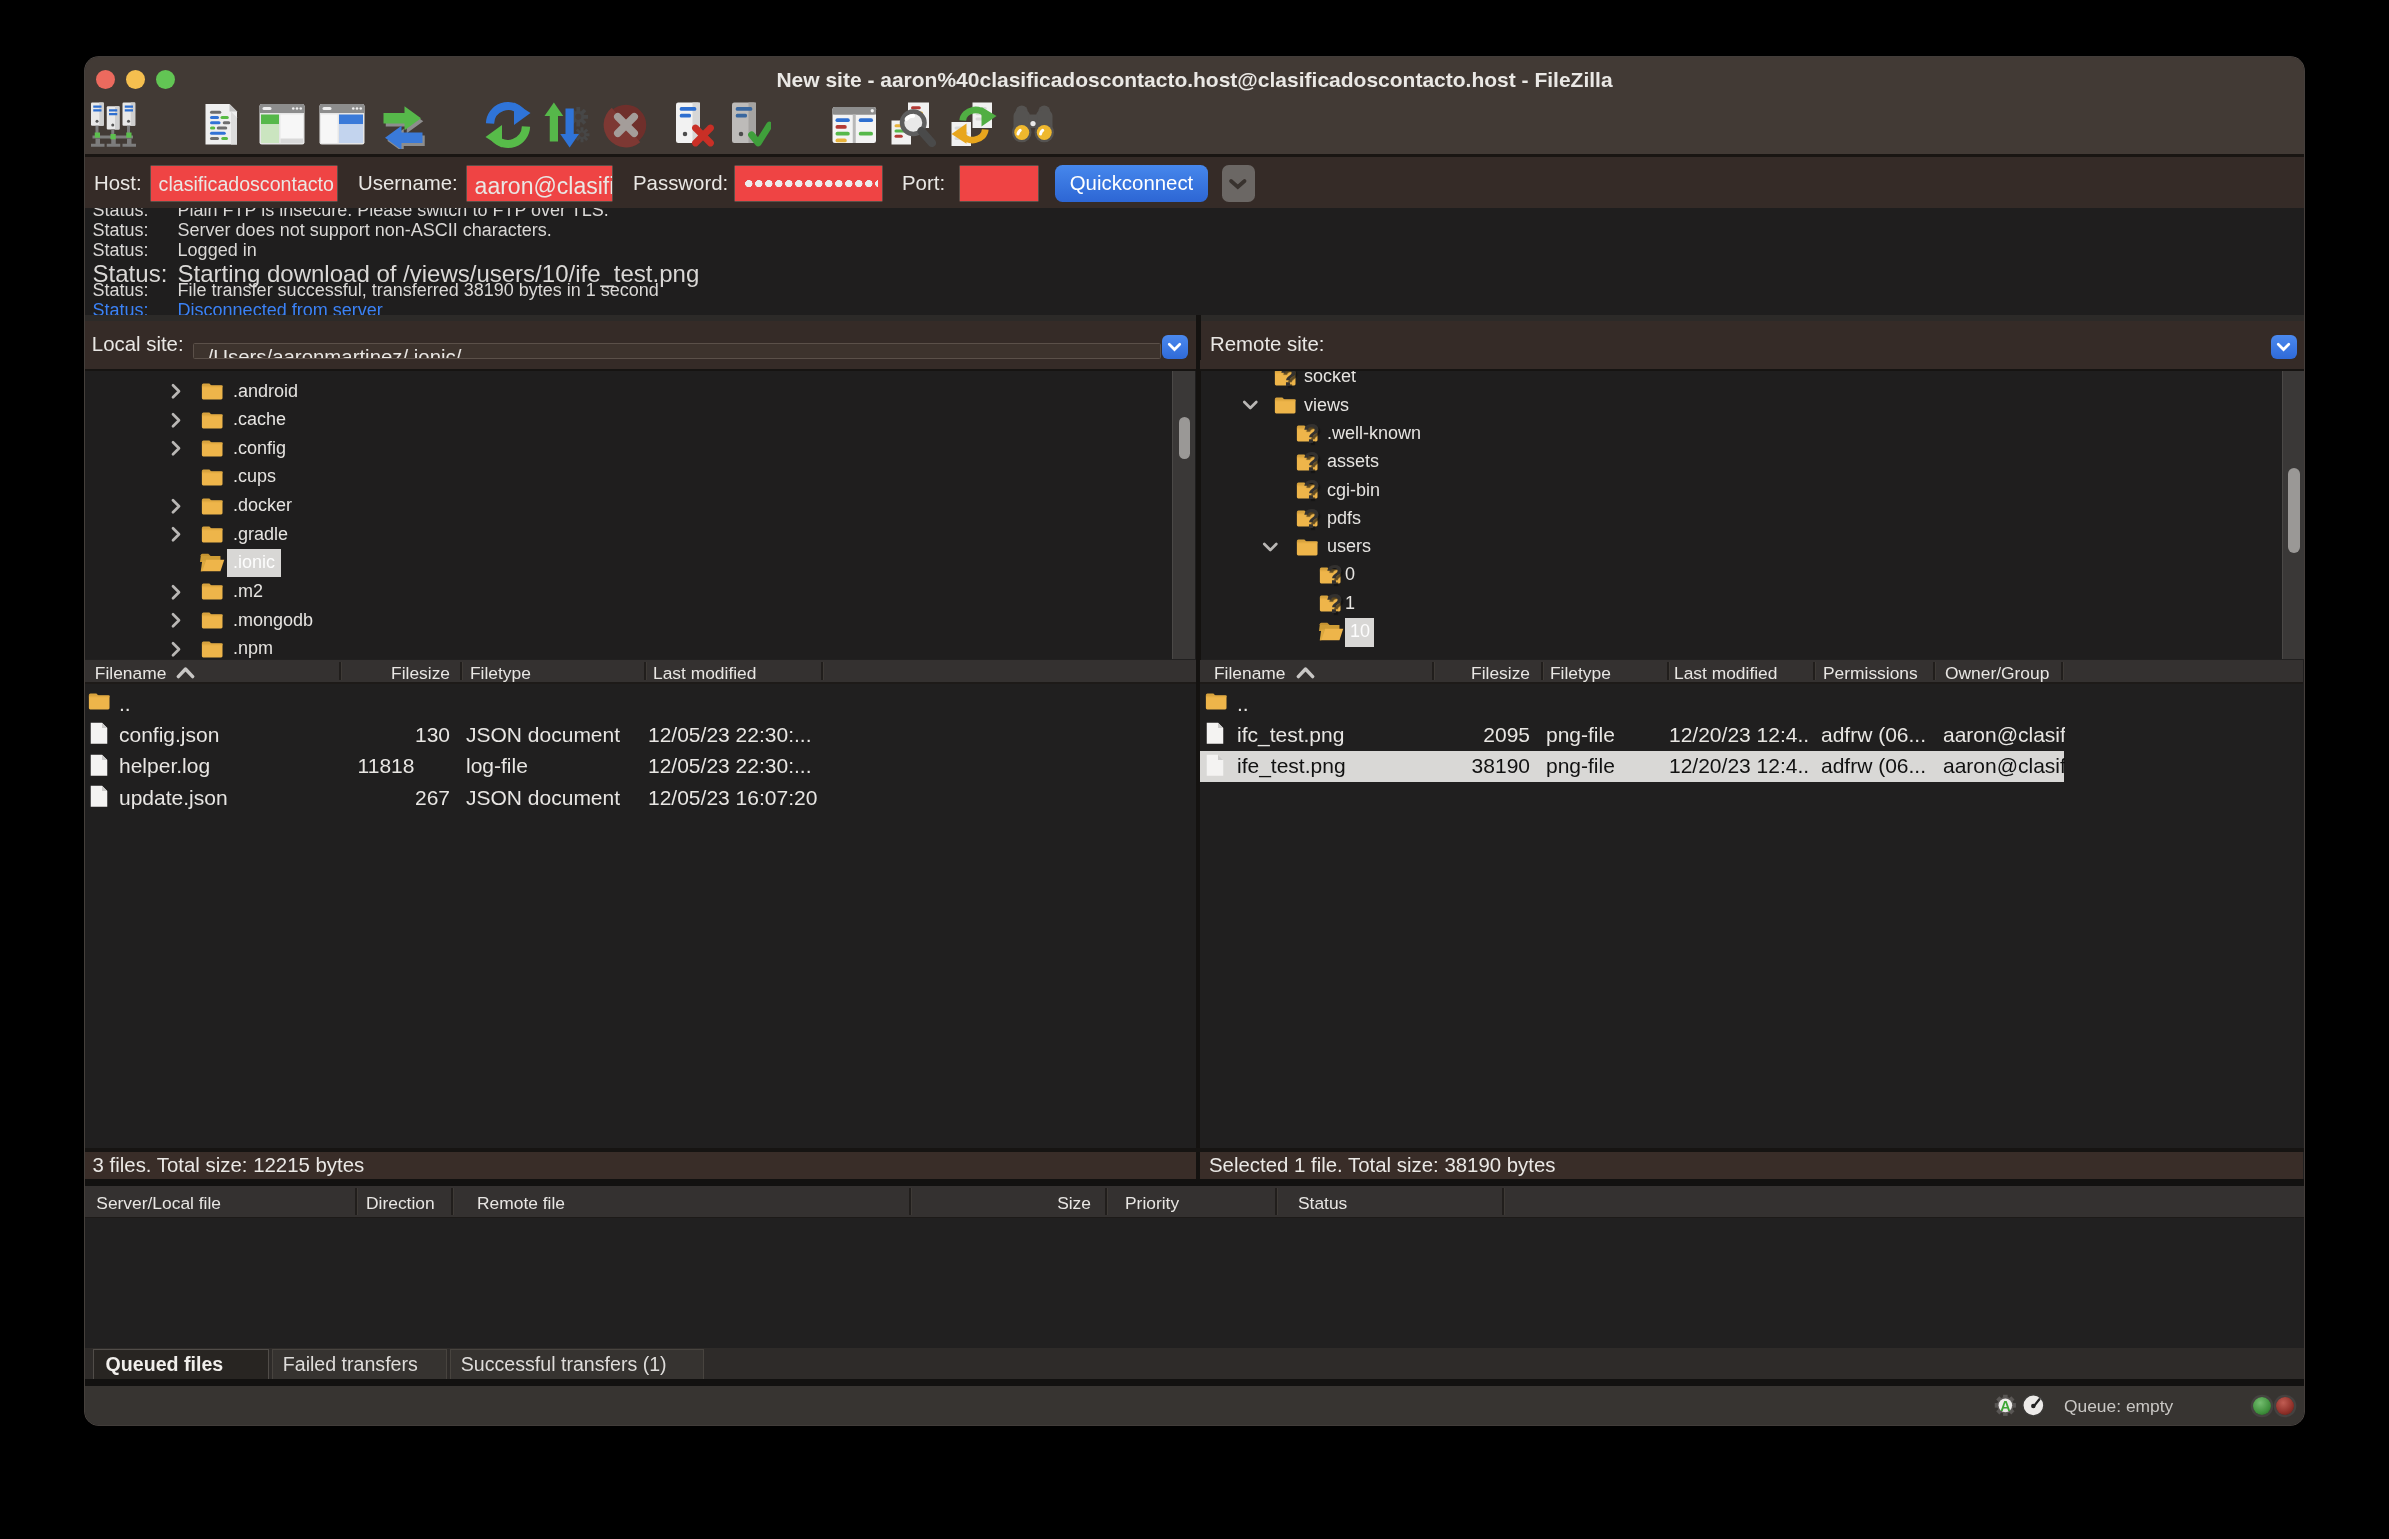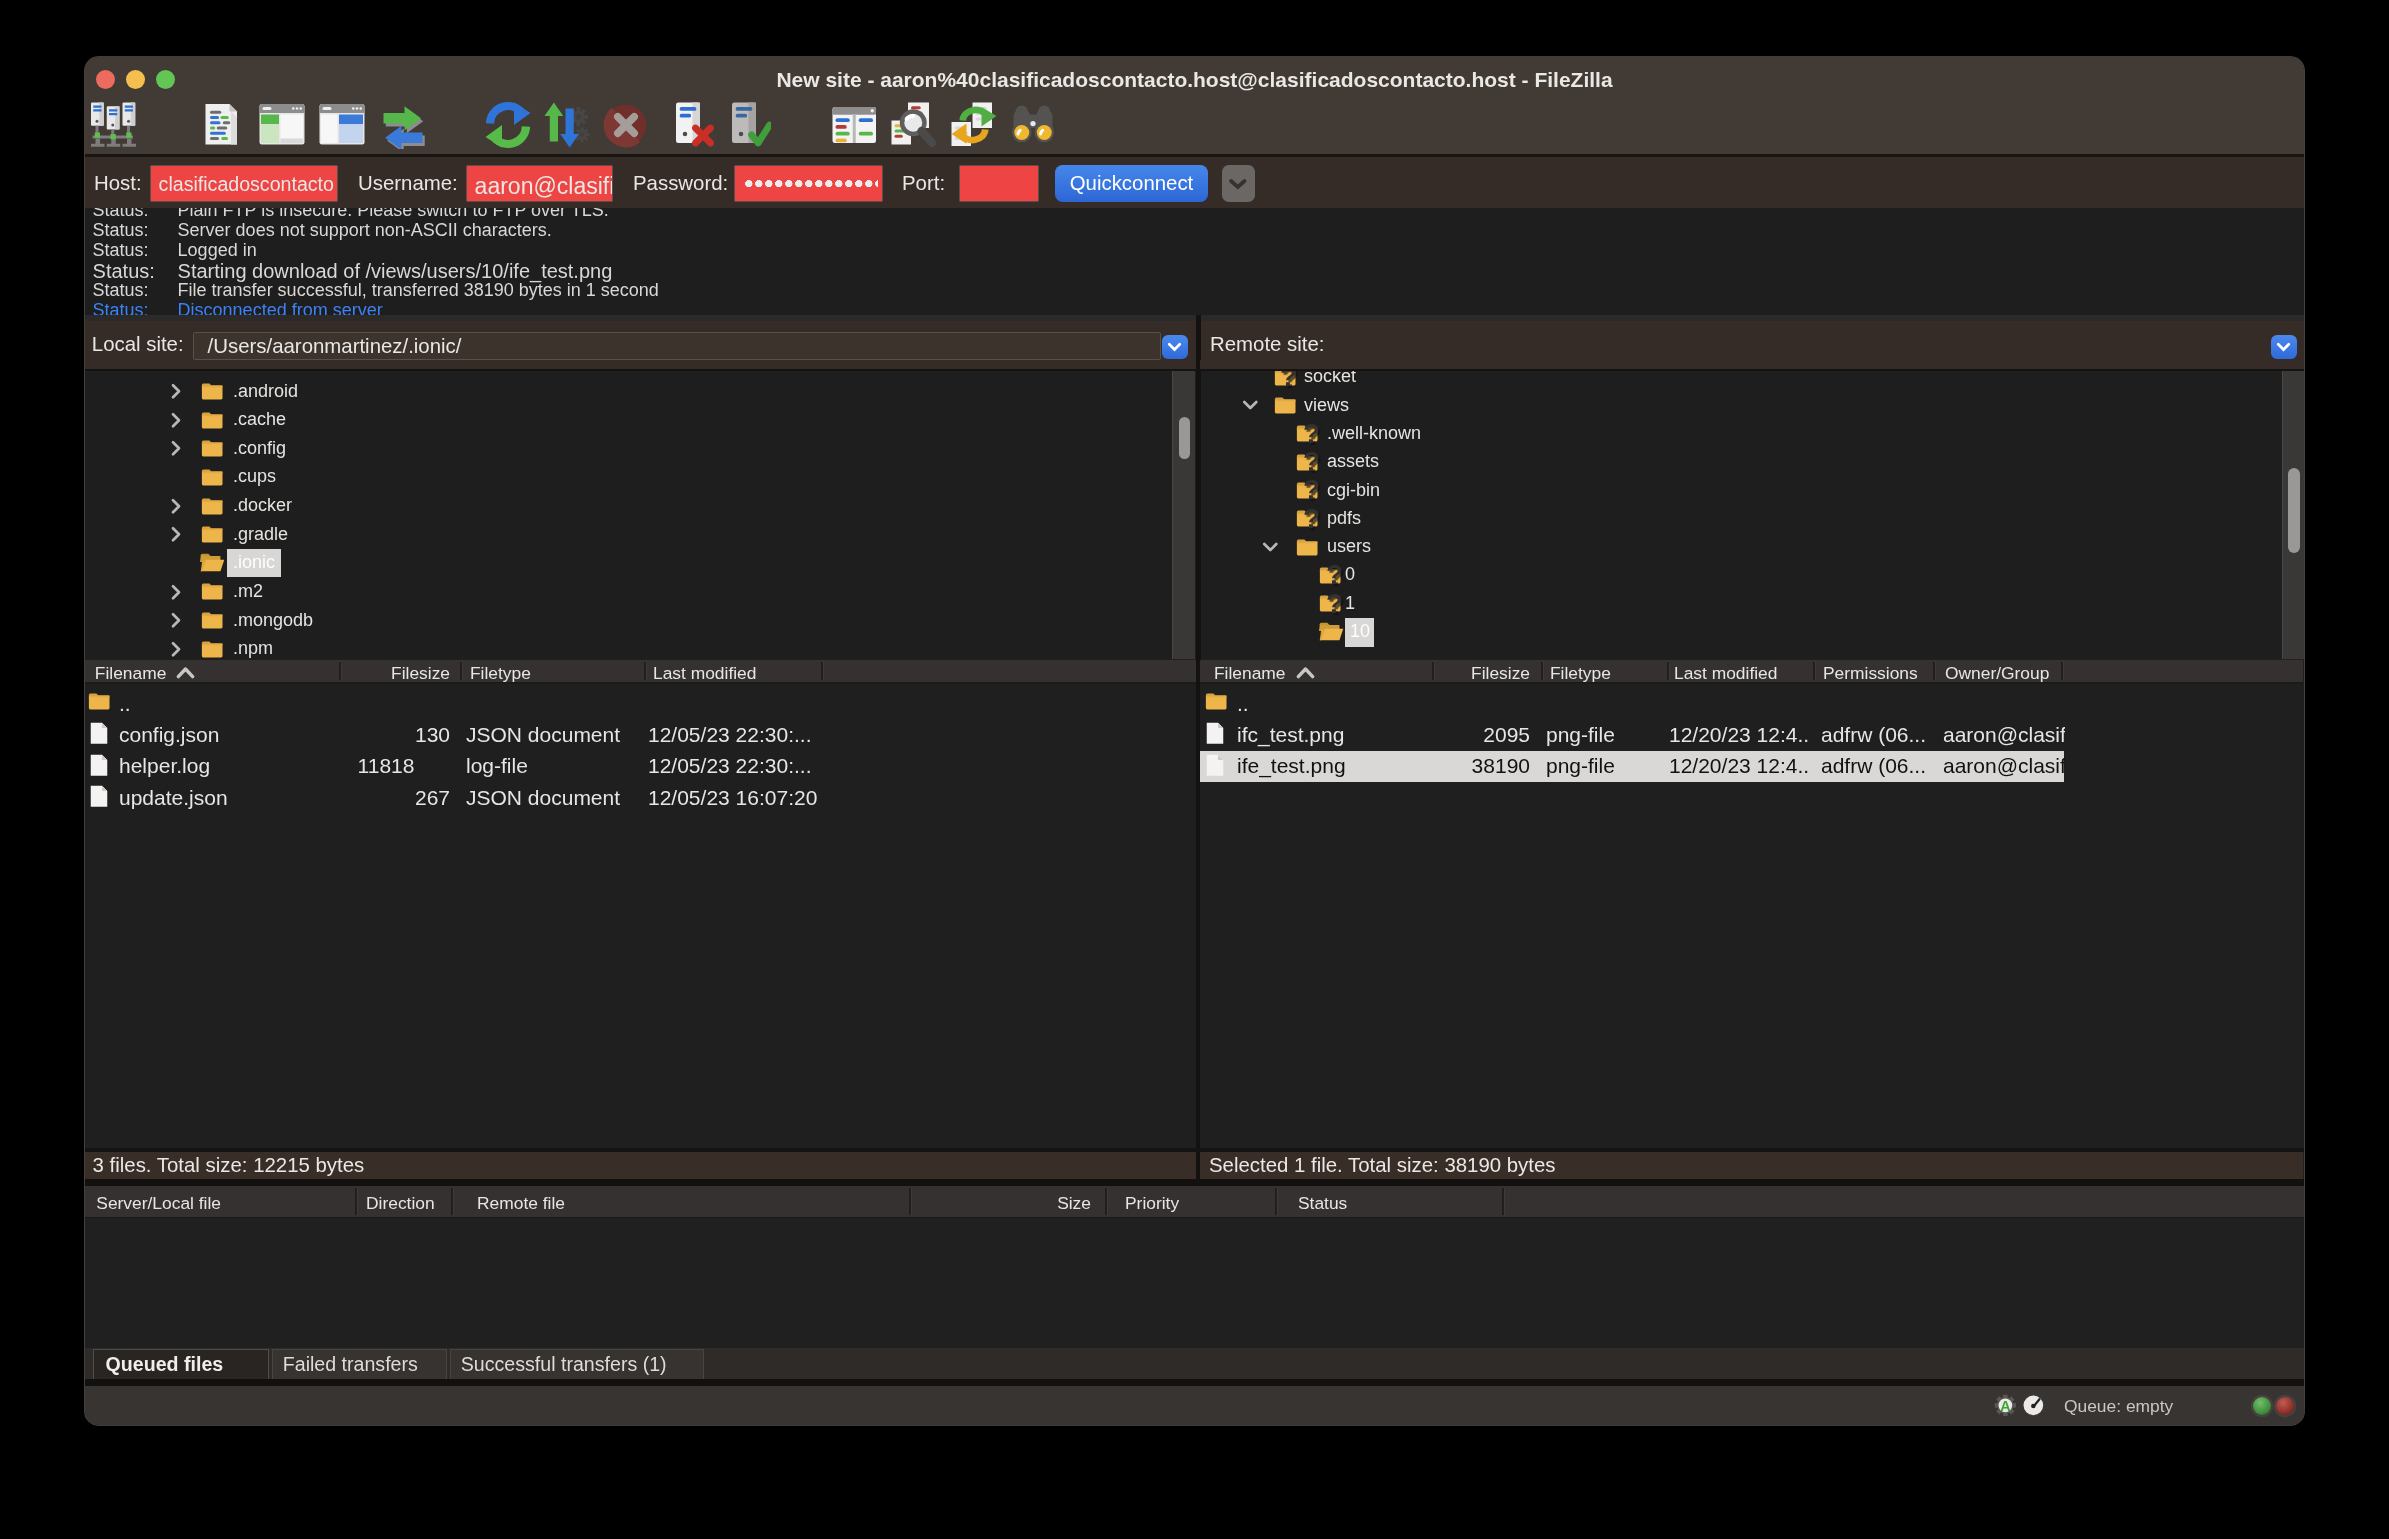--- a/index.html
+++ b/index.html
@@ -262,29 +262,29 @@
 <div class="abs inp" style="left:874px;top:108px;width:80px;height:37px"></div>
 <div class="abs" style="left:970px;top:108px;width:153px;height:37px;border-radius:7.6px;background:linear-gradient(#4687ec,#2d66d4);color:#fff;font-size:20.4px;text-align:center;line-height:37px">Quickconnect</div>
 <div class="abs" style="left:1137px;top:108px;width:33px;height:37px;border-radius:6.8px;background:#6b6764"></div>
 <svg class="abs" style="left:1143px;top:121px" width="19.6" height="12" viewBox="0 0 26 16">
       <path d="M4 4 L13 12 L22 4" stroke="#38322e" stroke-width="5" fill="none" stroke-linecap="round"></path>
     </svg>
 <div class="abs" style="left:0;top:151px;width:2219px;height:107px;background:#1f1e1e;overflow:hidden">
 <div class="abs" style="left:7.6px;top:-8.5px;height:20px;color:#dad8d6;font-size:18px;white-space:pre"><span style="display:inline-block;width:85px">Status:</span>Plain FTP is insecure. Please switch to FTP over TLS.</div>
 <div class="abs" style="left:7.6px;top:11.6px;height:20px;color:#dad8d6;font-size:18px;white-space:pre"><span style="display:inline-block;width:85px">Status:</span>Server does not support non-ASCII characters.</div>
 <div class="abs" style="left:7.6px;top:32px;height:20px;color:#dad8d6;font-size:18px;white-space:pre"><span style="display:inline-block;width:85px">Status:</span>Logged in</div>
-<div class="abs" style="left:7.6px;top:52px;height:20px;color:#dad8d6;font-size:20px;white-space:pre"><span style="display:inline-block;width:85px">Status:</span>Starting download of /views/users/10/ife_test.png</div>
+<div class="abs" style="left:7.6px;top:52px;height:20px;color:#dad8d6;font-size:24px;white-space:pre"><span style="display:inline-block;width:85px">Status:</span>Starting download of /views/users/10/ife_test.png</div>
 <div class="abs" style="left:7.6px;top:72px;height:20px;color:#dad8d6;font-size:18px;white-space:pre"><span style="display:inline-block;width:85px">Status:</span>File transfer successful, transferred 38190 bytes in 1 second</div>
 <div class="abs" style="left:7.6px;top:92px;height:20px;color:#3b82f6;font-size:18px;white-space:pre"><span style="display:inline-block;width:85px">Status:</span>Disconnected from server</div>
 </div>
 <div class="abs" style="left:0;top:258px;width:2219px;height:6px;background:#2c2a28"></div>
 <div class="abs" style="left:0;top:264px;width:2219px;height:48px;background:#352b27"></div>
 <div class="abs" style="left:0;top:312px;width:2219px;height:2.3px;background:#161412"></div>
 <div class="abs lbl" style="left:6.8px;top:276px">Local site:</div>
-<div class="abs" style="left:108px;top:275px;width:968px;height:28px;background:#3d332d;border:1.5px solid #5b5049;border-radius:1.5px;overflow:hidden">
+<div class="abs" style="left:108px;top:286px;width:968px;height:16px;background:#3d332d;border:1.5px solid #5b5049;border-radius:1.5px;overflow:hidden">
       <div class="abs" style="left:13.6px;top:2.3px;color:#e9e7e4;font-size:20.4px;white-space:pre">/Users/aaronmartinez/.ionic/</div>
     </div>
 <div class="abs" style="left:1077px;top:278px;width:26px;height:24px;border-radius:6px;background:linear-gradient(#4b89ee,#2f6ad8)"></div>
 <svg class="abs" style="left:1082px;top:285px" width="15" height="9.8" viewBox="0 0 20 13">
       <path d="M3 3 L10 10 L17 3" stroke="#fff" stroke-width="3.6" fill="none" stroke-linecap="round"></path>
     </svg>
 <div class="abs lbl" style="left:1125px;top:276px">Remote site:</div>
 <div class="abs" style="left:2186px;top:278px;width:26px;height:24px;border-radius:6px;background:linear-gradient(#4b89ee,#2f6ad8)"></div>
 <svg class="abs" style="left:2191px;top:285px" width="15" height="9.8" viewBox="0 0 20 13">
       <path d="M3 3 L10 10 L17 3" stroke="#fff" stroke-width="3.6" fill="none" stroke-linecap="round"></path>

